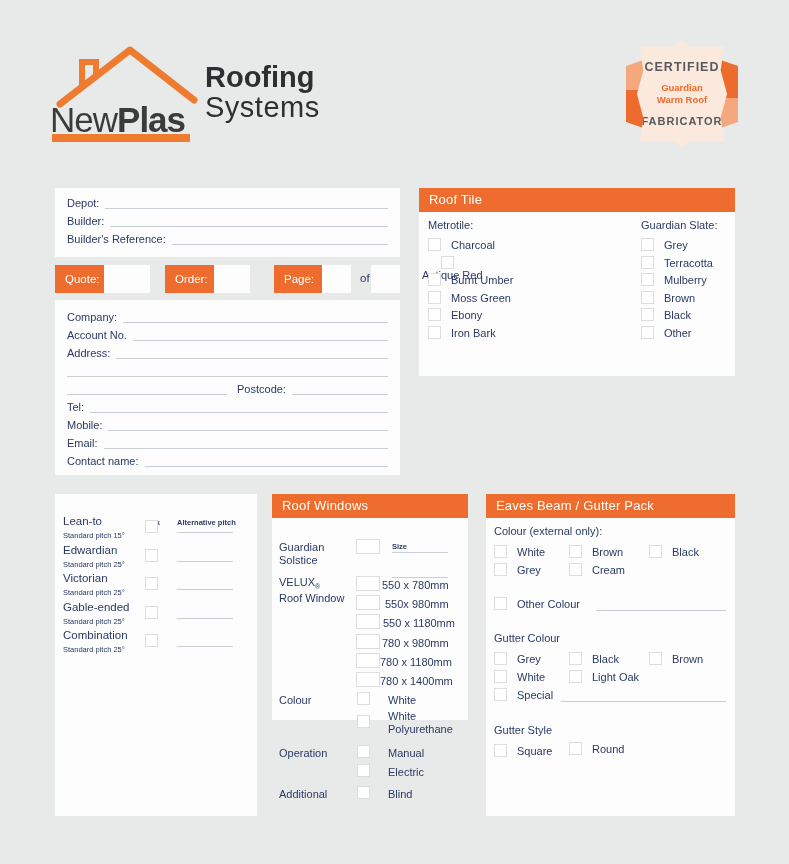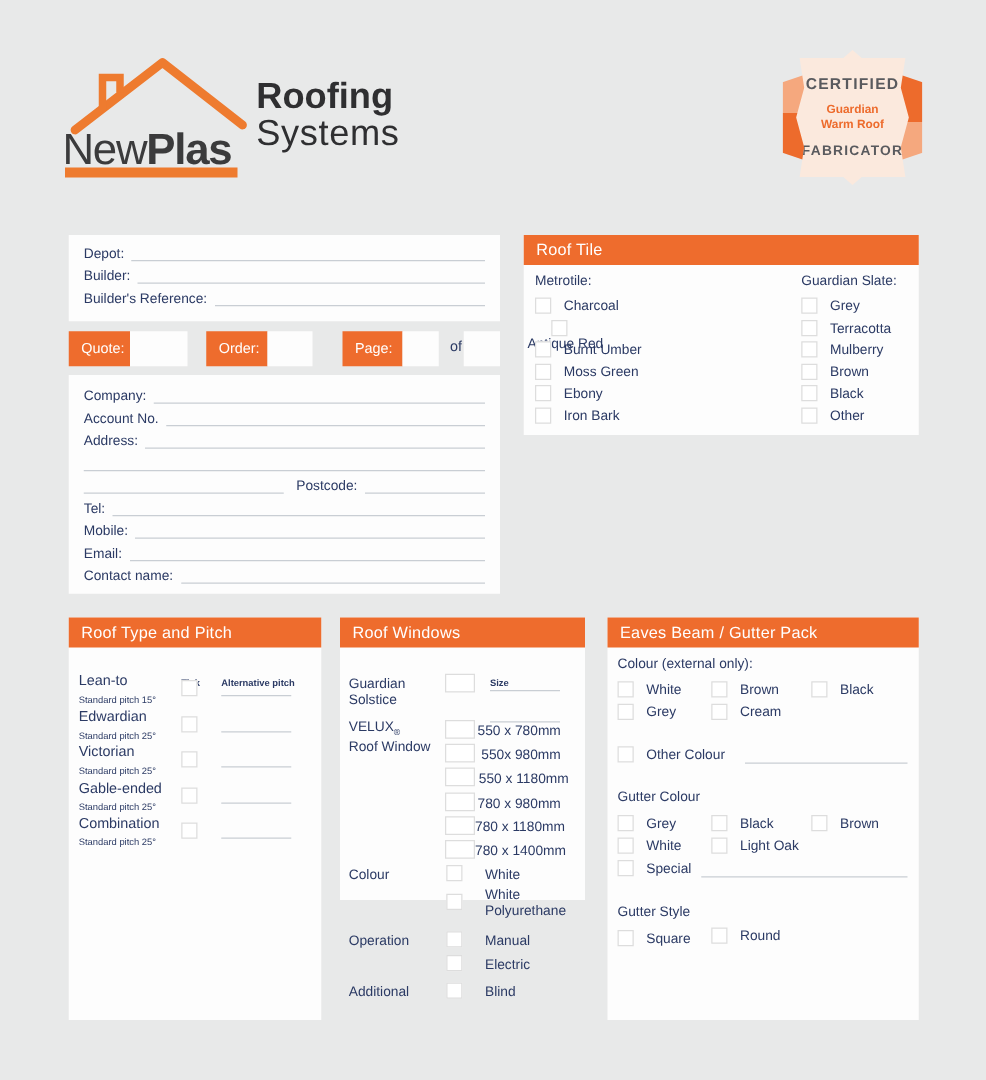--- a/index.html
+++ b/index.html
@@ -174,21 +174,21 @@
     <div class="frow">
       <span class="lab">Email:</span>
       <span class="fline"></span>
     </div>
     <div class="frow">
       <span class="lab">Contact name:</span>
       <span class="fline"></span>
     </div>
   </div>
 
-  <div class="panel" style="left:419px; top:188px; width:316px; height:160px;">
+  <div class="panel" style="left:419px; top:188px; width:316px; height:188px;">
     <div class="ptitle">Roof Tile</div>
     <div class="pbody" style="height:156px;">
       <div class="rt-head" style="position:absolute; left:9px; top:7px;">Metrotile:</div>
       <div class="rt-head" style="position:absolute; left:222px; top:7px;">Guardian Slate:</div>
 
       <div class="opt" style="left:9px; top:26px;">
           <span class="cb"></span>
           <span class="lab">Charcoal</span>
         </div>
       <div class="opt" style="left:3px; top:44px;flex-direction:column;">
@@ -233,21 +233,20 @@
           <span class="lab">Black</span>
         </div>
       <div class="opt" style="left:222px; top:114px;">
           <span class="cb"></span>
           <span class="lab">Other</span>
         </div>
     </div>
   </div>
 
   <div class="panel" style="left:55px; top:494px; width:202px; height:322px;">
-    <div class="ptitle">Roof Type and Pitch</div>
     <div class="pbody" style="height:298px;">
       <div class="small" style="position:absolute; left:90px; top:8px; font-weight:700;">Tick</div>
       <div class="small" style="position:absolute; left:122px; top:8px; font-weight:700;">Alternative pitch</div>
 
       <div class="abstext" style="left:8px; top:21px;">
         <div class="rtype-name">Lean-to</div>
         <div class="rtype-sub small">Standard pitch 15°</div>
       </div>
       <div class="abscb" style="left:90px; top:26px;"></div>
       <div class="absline" style="left:122px; top:26px; width:56px; height:13px;"></div>

